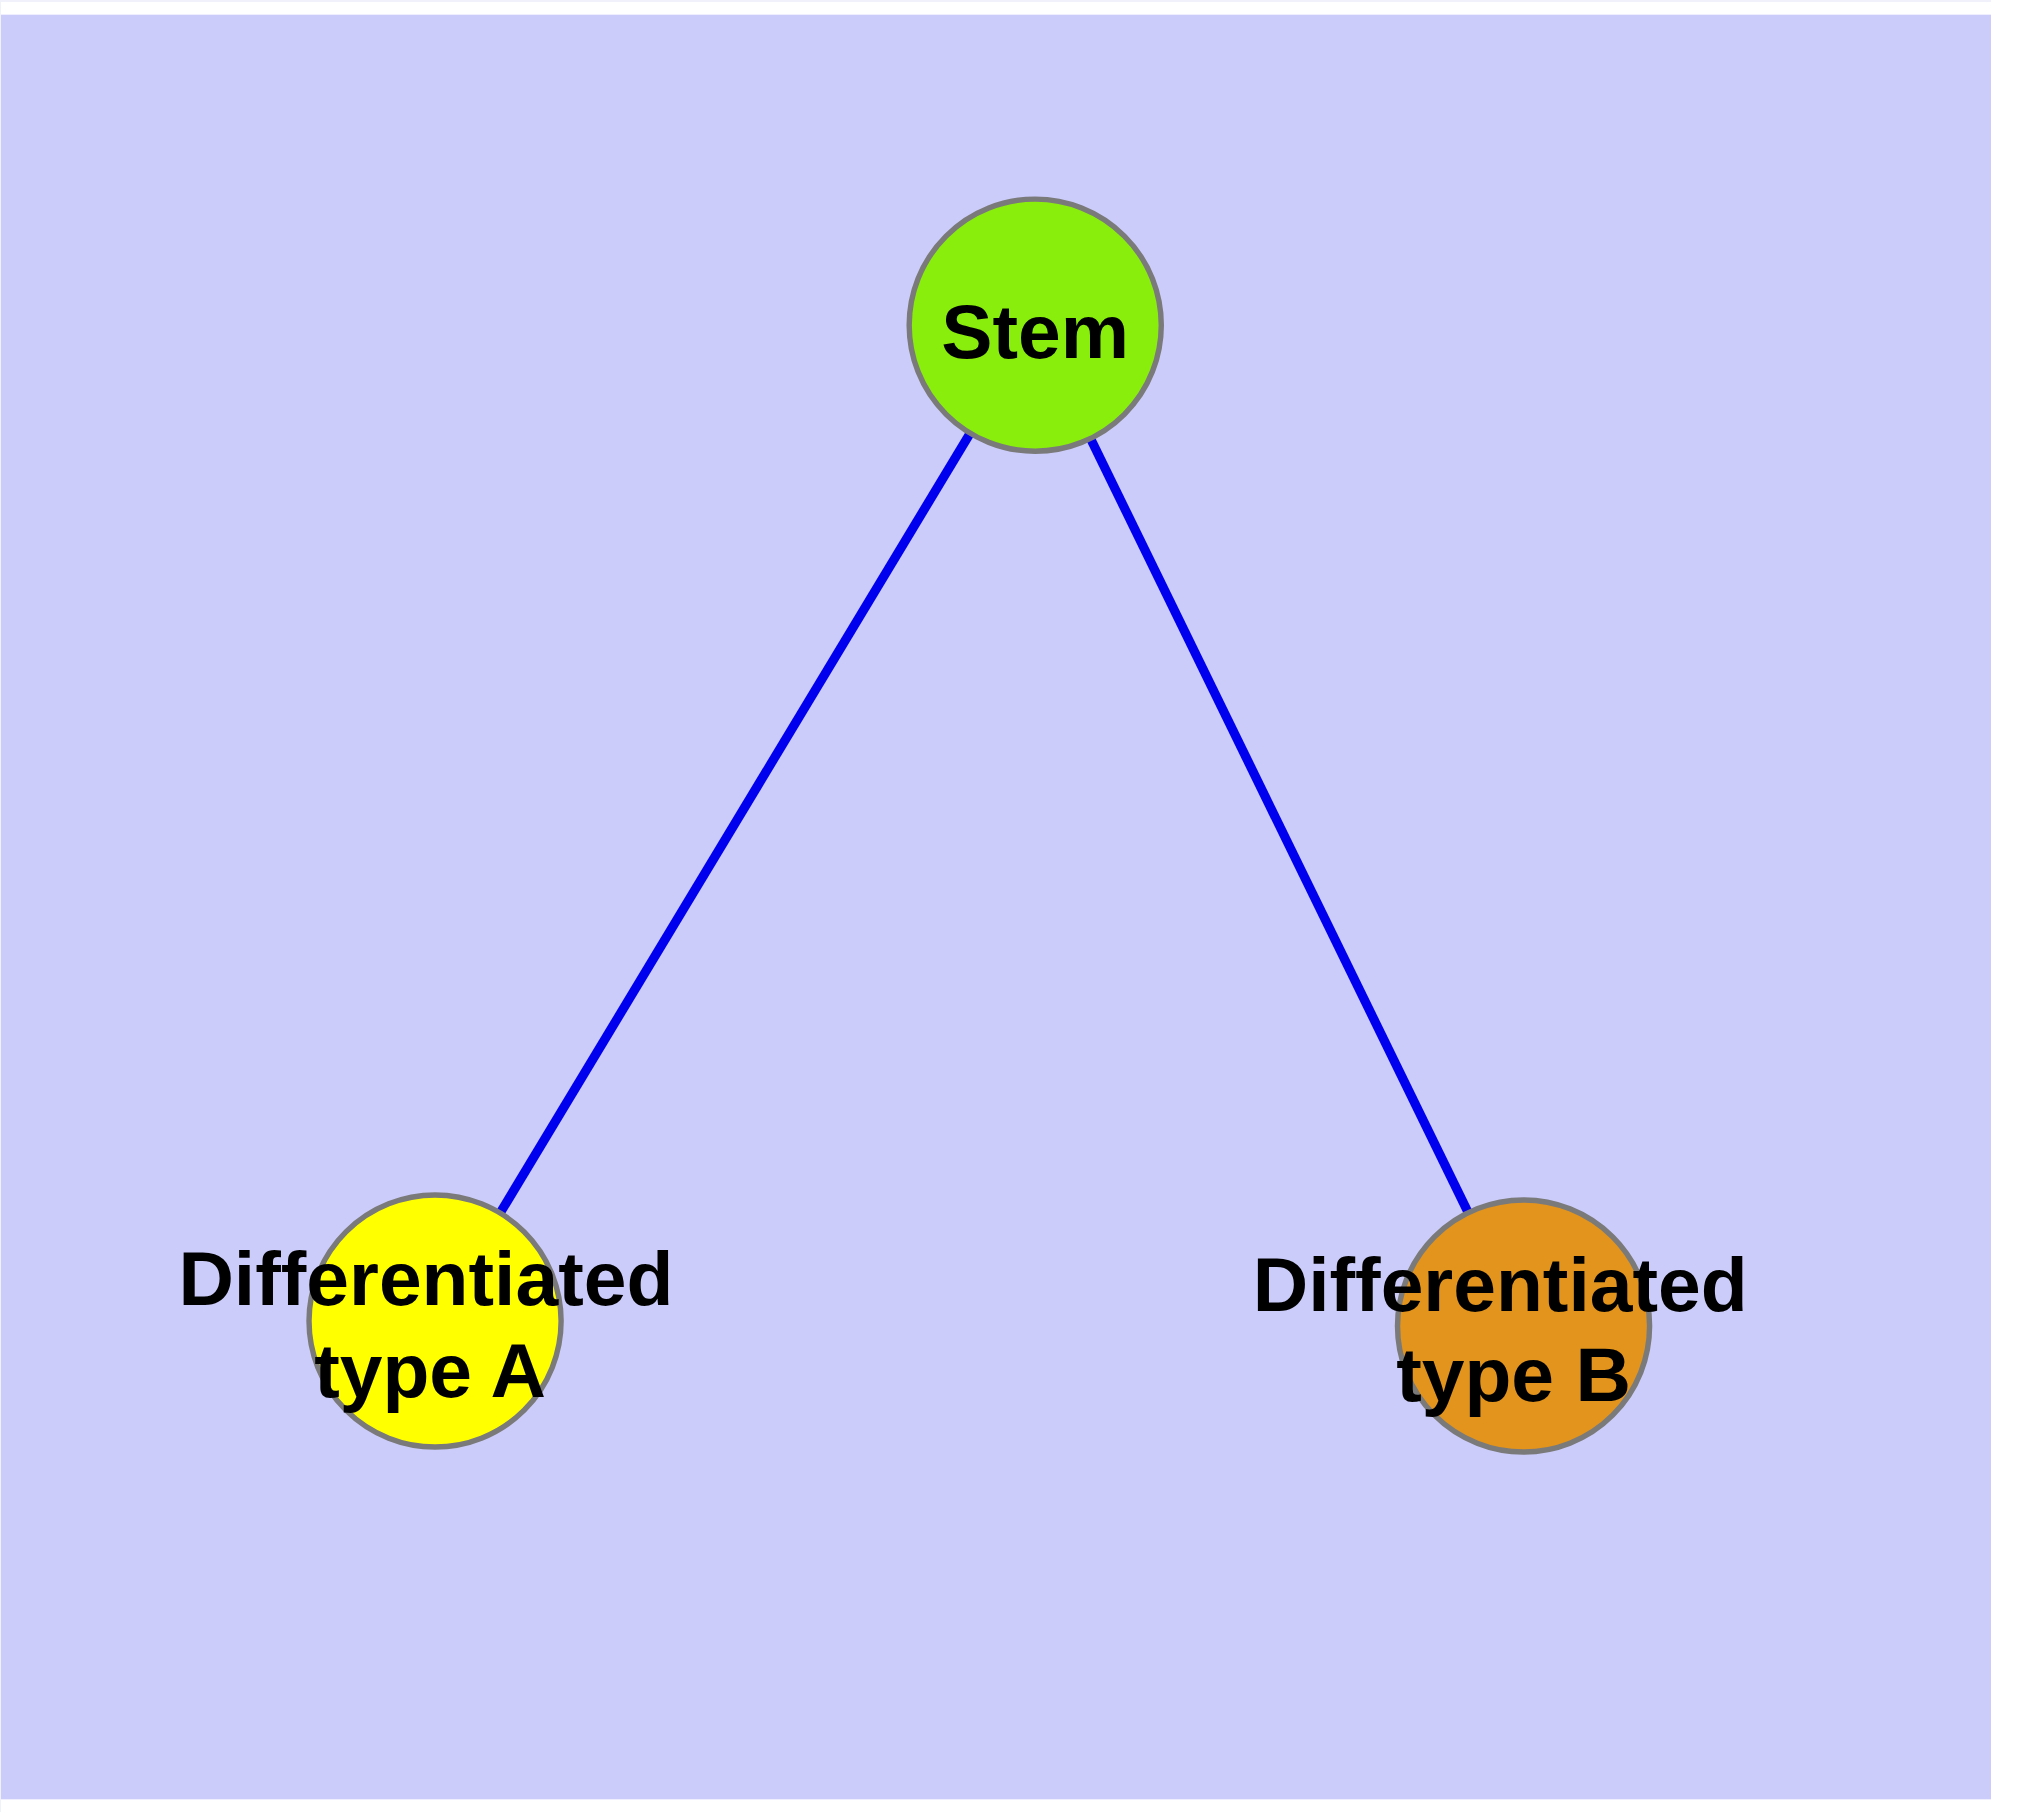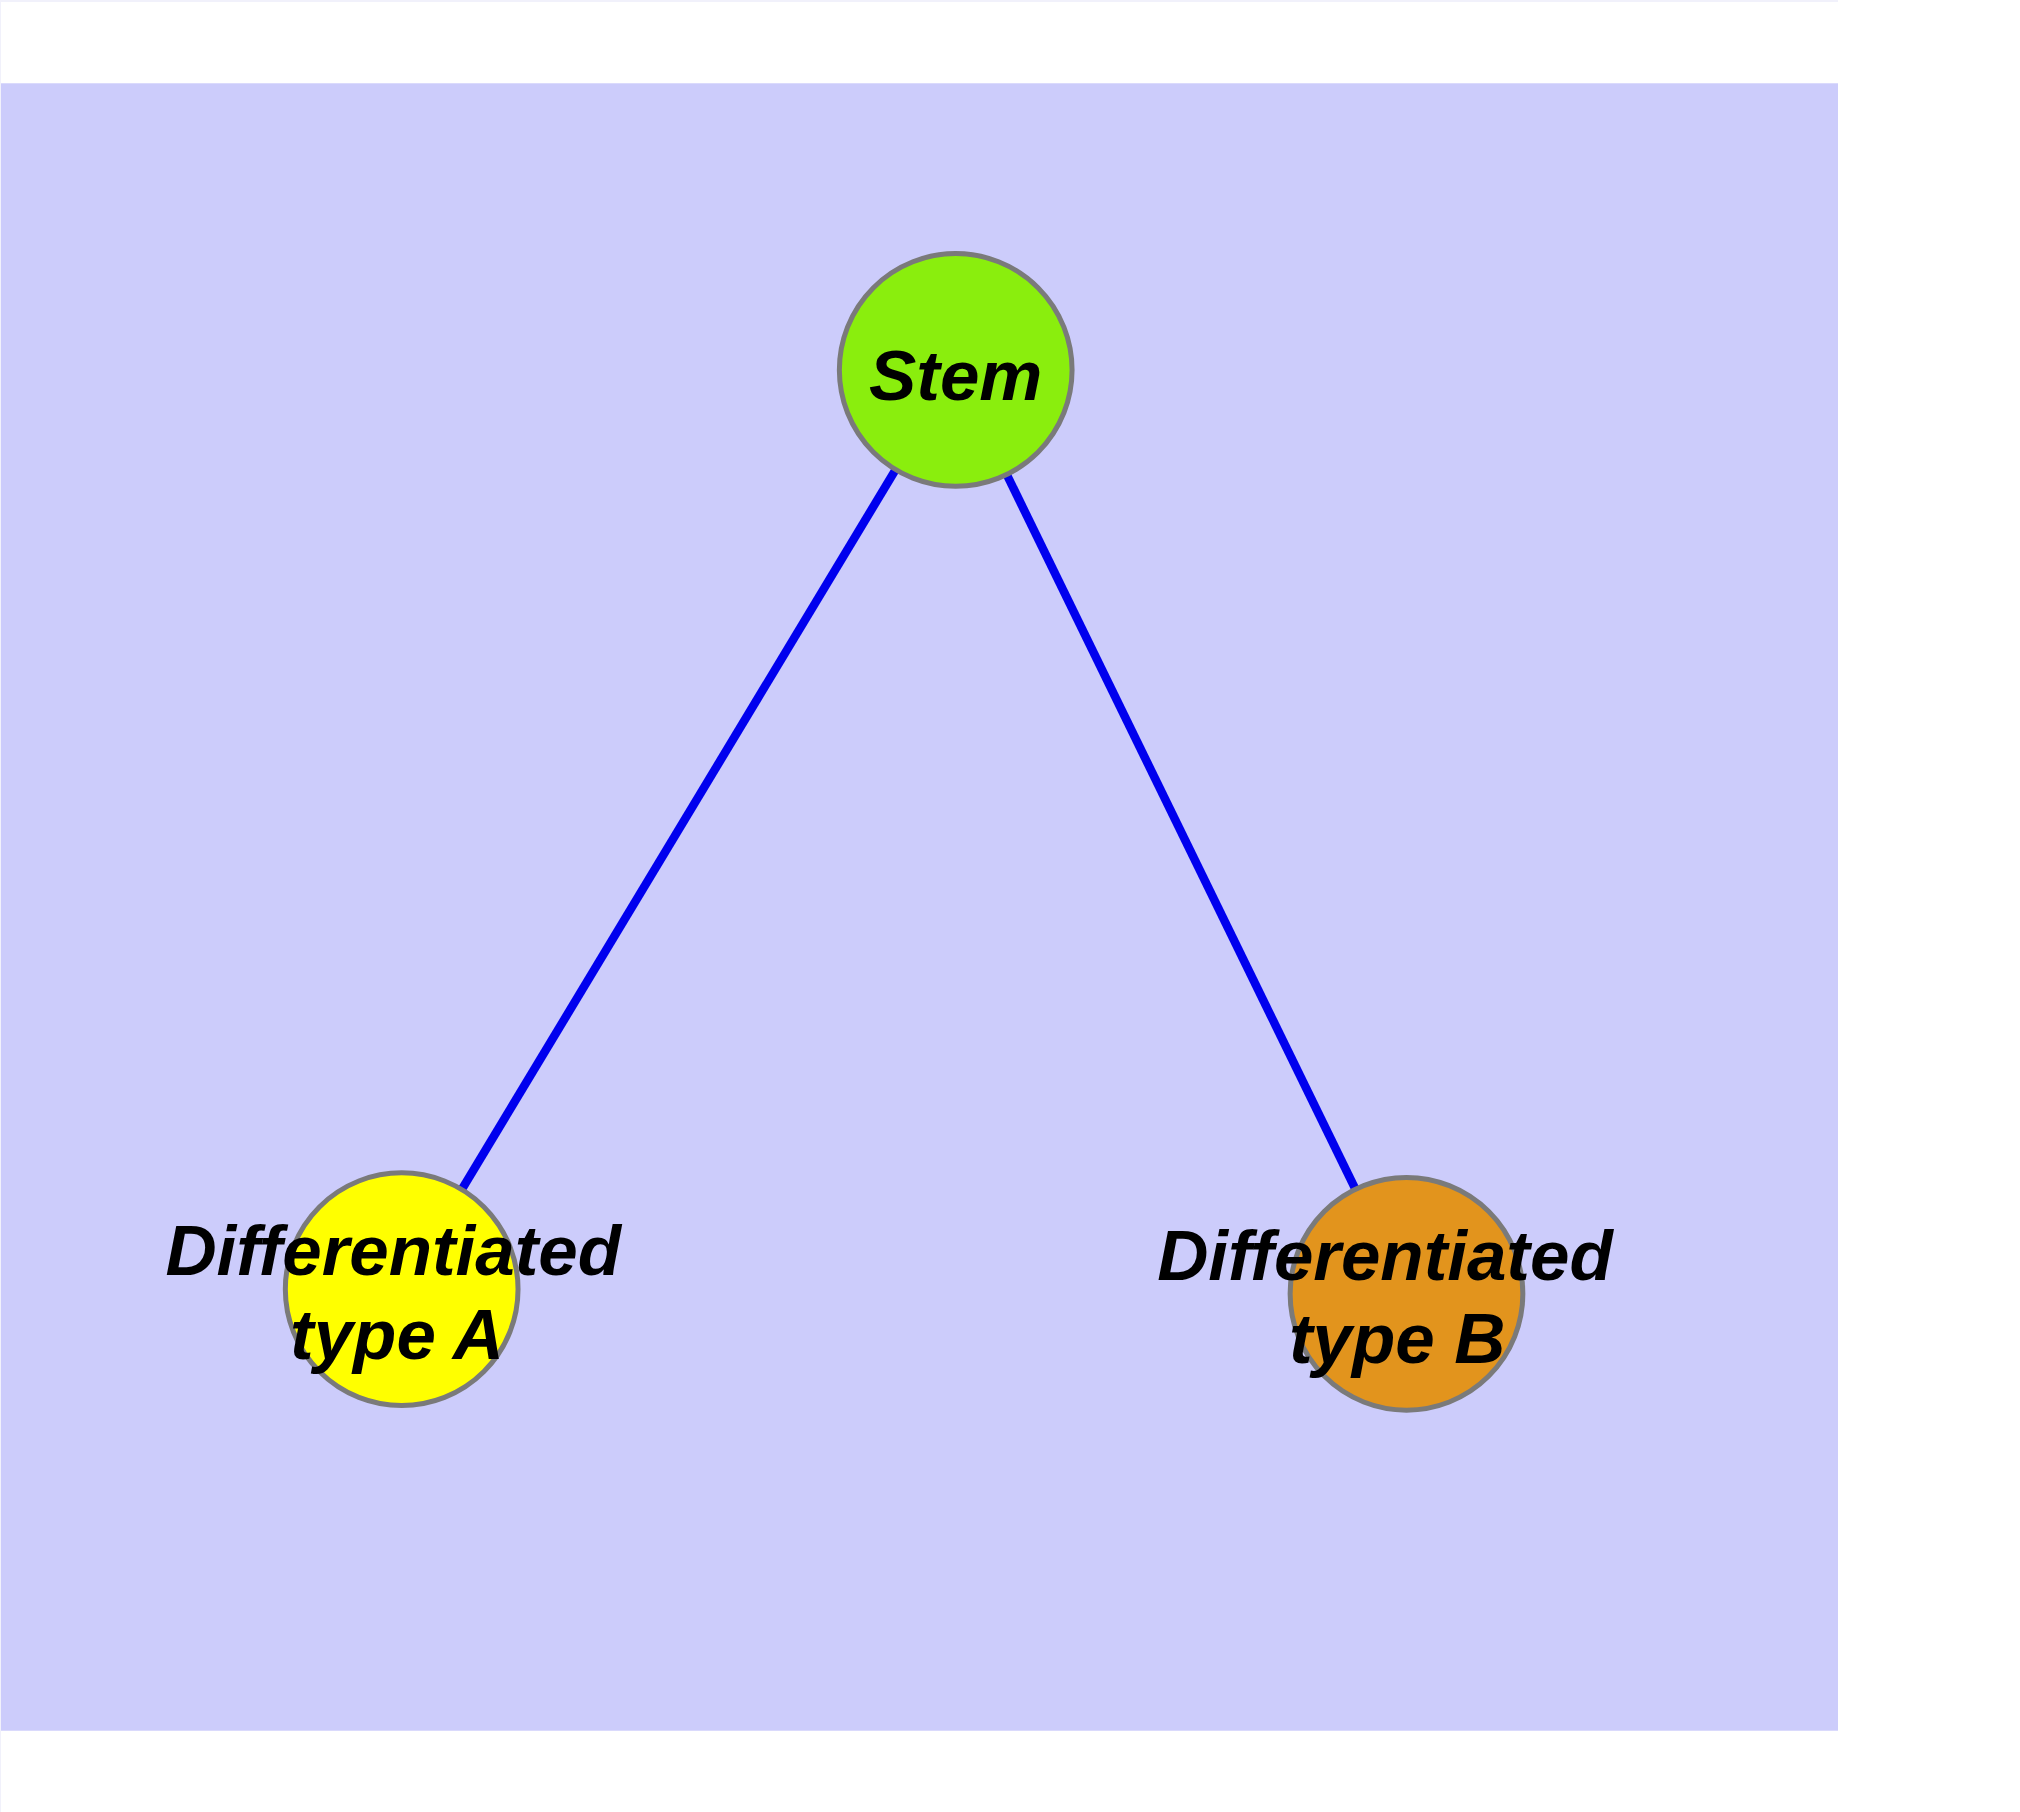--- a/index.html
+++ b/index.html
@@ -2,27 +2,26 @@
 <html style="font-size:13.6px"><head>
 <meta charset="utf-8">
 <style>
   html, body {
     margin: 0;
     padding: 0;
     background: #ffffff;
   }
   #stage {
     position: relative;
-    width: 1838px;
+    width: 1991px;
     height: 1812px;
     overflow: hidden;
     box-sizing: border-box;
     border-top: 2.5px solid #f1f1fb;
     border-left: 1.7px solid #f1f1fb;
-    font-style: italic;
   }
   #stage svg {
     display: block;
     width: 100%;
     height: 100%;
   }
   .node-label {
     font-family: "Liberation Sans", "DejaVu Sans", sans-serif;
     font-weight: bold;
     font-size: 92px;

